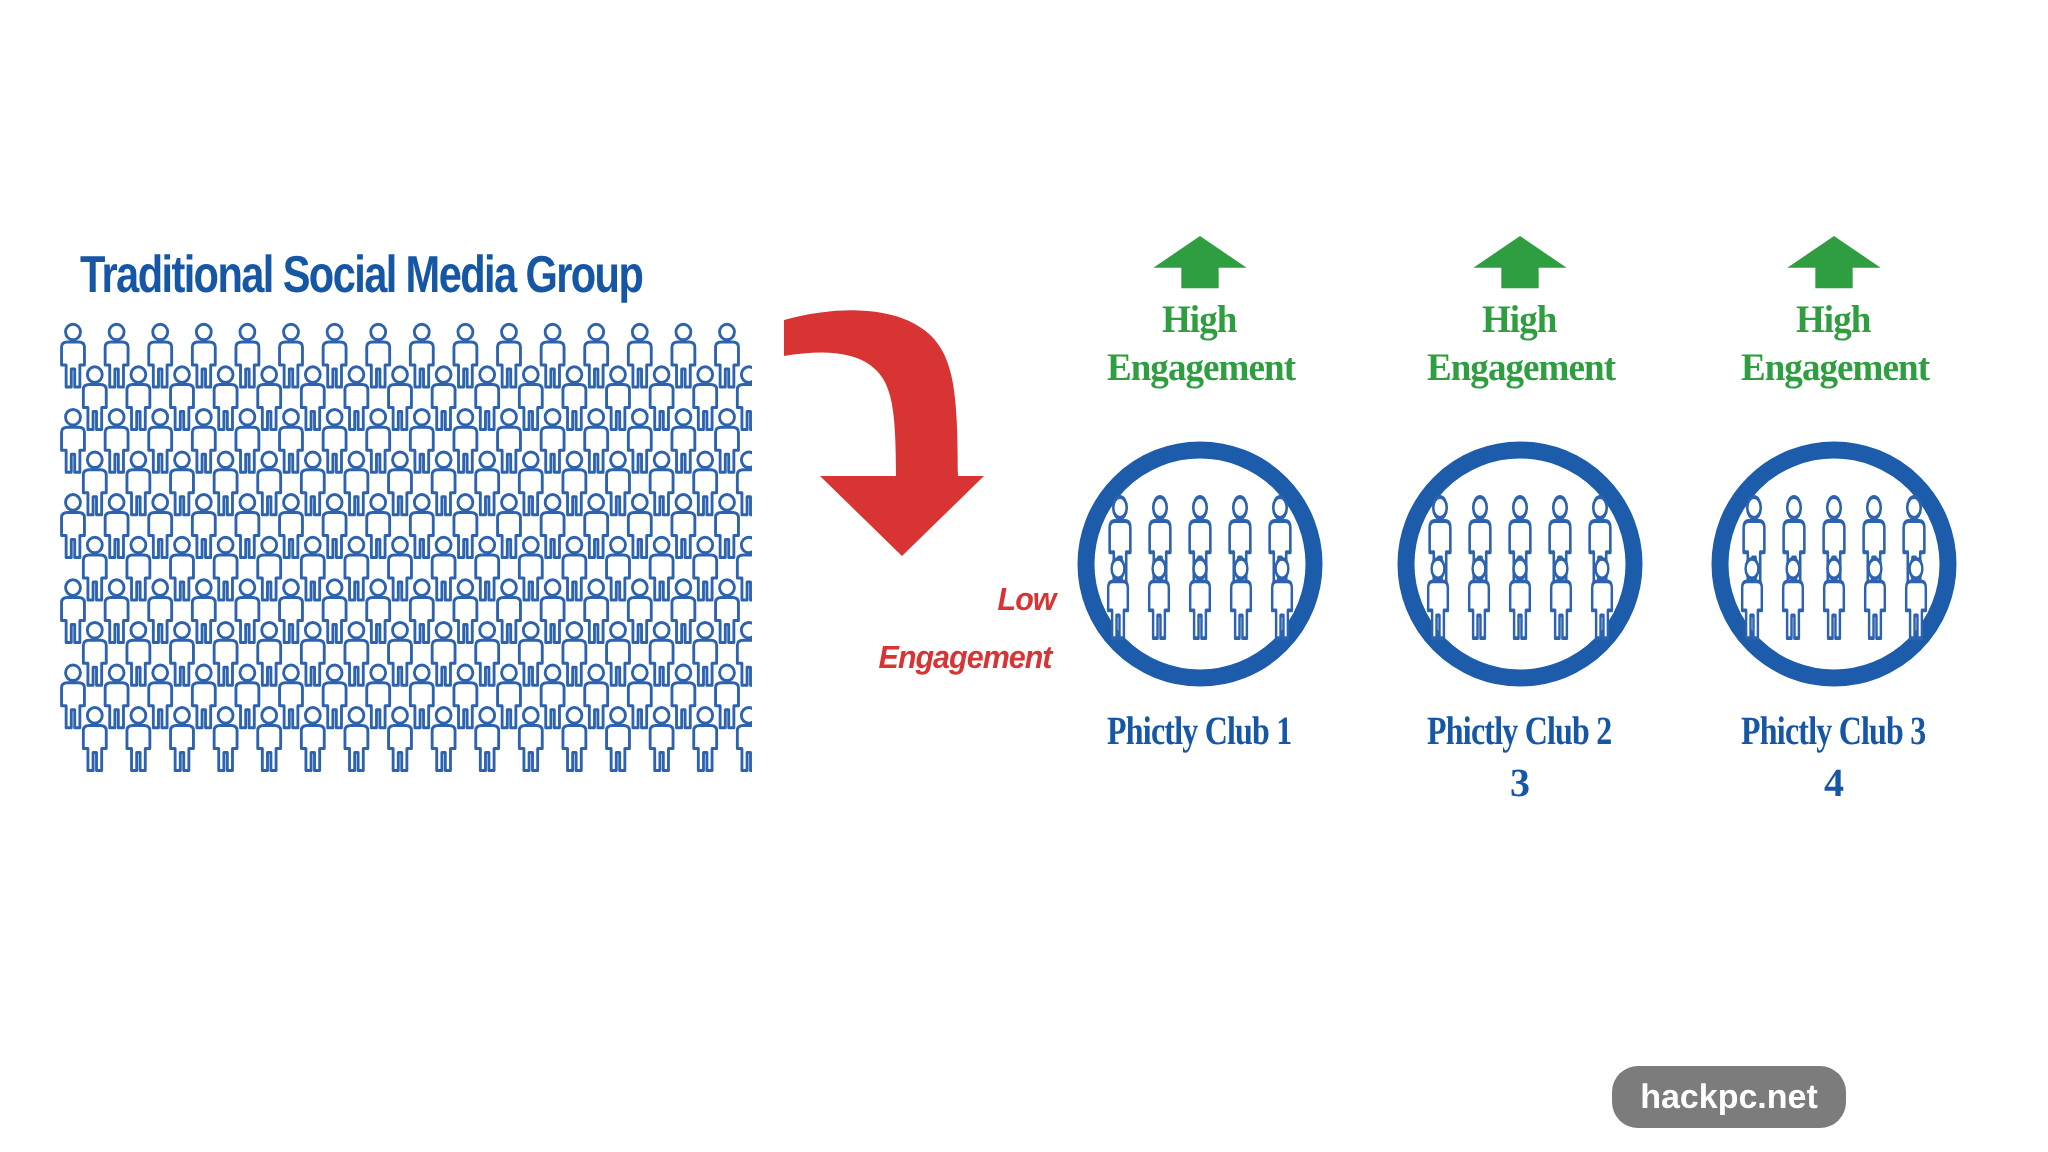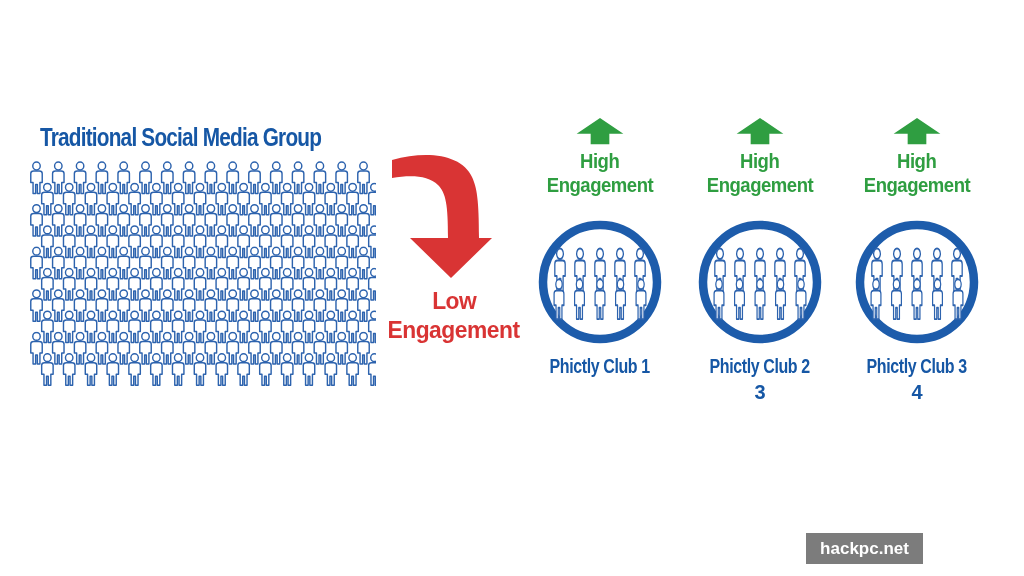--- a/index.html
+++ b/index.html
@@ -11,49 +11,50 @@
     position:absolute;left:40px;top:122px;margin:0;
     font-size:26px;font-weight:bold;color:var(--title_blue);
     letter-spacing:-1px;white-space:nowrap;
     transform:scaleX(.8);transform-origin:left center;
   }
   .crowd-svg{position:absolute;left:24px;top:161px;}
   .crowd-svg use, .club-circle use{stroke:var(--figure_blue);fill:#ffffff;}
   .red-arrow{position:absolute;left:390px;top:145px;}
   .red-arrow path{fill:var(--red);}
   .low-label{
-    position:absolute;left:380px;top:286px;width:148px;text-align:center;
-    color:var(--red);font-weight:bold;font-size:24px;line-height:29px;
+    position:absolute;left:380px;top:286px;width:148px;text-align:right;
+    color:var(--red);font-weight:bold;font-size:16px;line-height:29px;
     letter-spacing:-.5px;
+    font-style:italic;
   }
   .low-label span{display:inline-block;transform:scaleX(.95);white-space:nowrap;}
   .club-col{
     position:absolute;top:118px;width:150px;
-    display:flex;flex-direction:column;align-items:center;
+    display:flex;flex-direction:column;align-items:center;font-family:Liberation Serif, serif;
   }
   .col-1{left:525px;} .col-2{left:685px;} .col-3{left:842px;}
   .up-arrow polygon{fill:var(--green);}
   .high-line{
     color:var(--green);font-weight:bold;font-size:19.5px;line-height:24px;
     letter-spacing:-.5px;white-space:nowrap;transform:scaleX(.95);
   }
   .high-line.first{margin-top:3px;}
   .club-circle{margin-top:19px;}
   .ring{fill:#ffffff;stroke:var(--ring_blue);stroke-width:8.5;}
   .club-name{
     color:var(--title_blue);font-weight:bold;font-size:20px;line-height:25px;
     letter-spacing:-.5px;white-space:nowrap;transform:scaleX(.8);margin-top:6px;
   }
   .club-extra{
     color:var(--title_blue);font-weight:bold;font-size:20px;line-height:25px;
     margin-top:1px;white-space:nowrap;
   }
   .watermark{
     position:absolute;left:806px;top:533px;width:117px;height:31px;
-    background:var(--watermark_bg);border-radius:0;
+    background:var(--watermark_bg);border-radius:13px;
     display:flex;align-items:center;justify-content:center;
   }
   .watermark span{color:#ffffff;font-weight:bold;font-size:17px;letter-spacing:0;}
 </style>
 </head>
 <body>
 
 <div class="stage">
 
   <h1 class="title">Traditional Social Media Group</h1>

